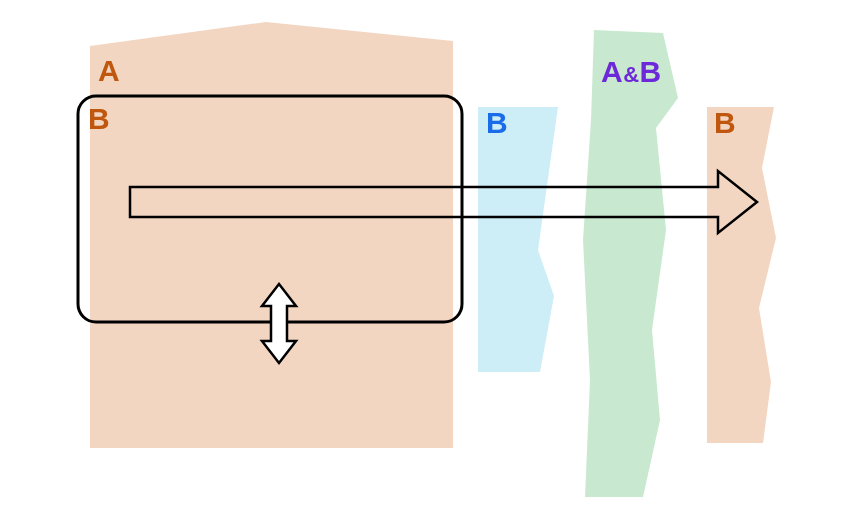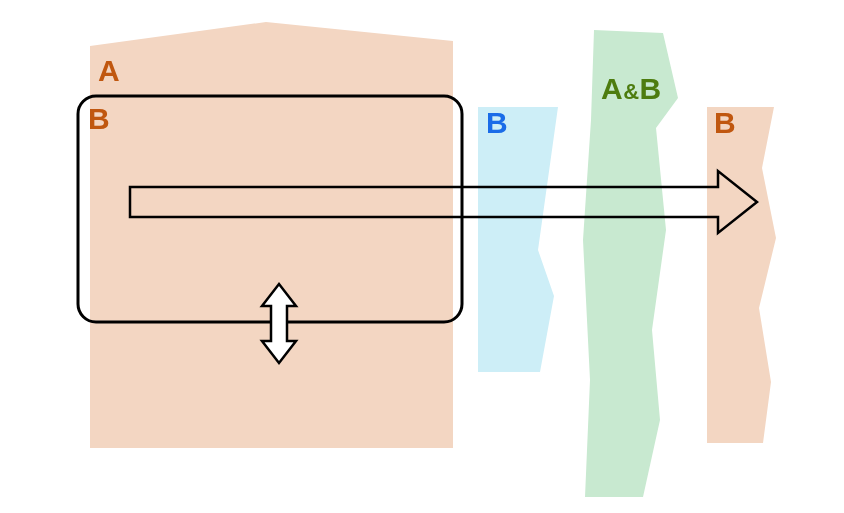--- a/index.html
+++ b/index.html
@@ -56,19 +56,19 @@
 
     <polygon points="279,284 296,306 287,306 287,341 296,341 279,363 262,341 271,341 271,306 262,306" stroke-width="2.5" stroke-linejoin="miter" fill="#ffffff" stroke="#000000"></polygon>
   </svg>
 
   <span class="lbl" style="left: 98px; top: 56px; color: rgb(192, 87, 15);">A</span>
 
   <span class="lbl" style="left: 88px; top: 104px; color: rgb(192, 87, 15);">B</span>
 
   <span class="lbl" style="left: 486px; top: 108px; color: rgb(26, 108, 232);">B</span>
 
-  <span class="lbl" style="left: 601px; top: 74px; color: #4d7c0f;">
+  <span class="lbl" style="left: 601px; top: 57px; color: #6d28d9;">
     <span>A</span><span class="amp">&amp;</span><span>B</span>
   </span>
 
   <span class="lbl" style="left: 714px; top: 108px; color: rgb(192, 87, 15);">B</span>
 
 </div>
 
 </body></html>

